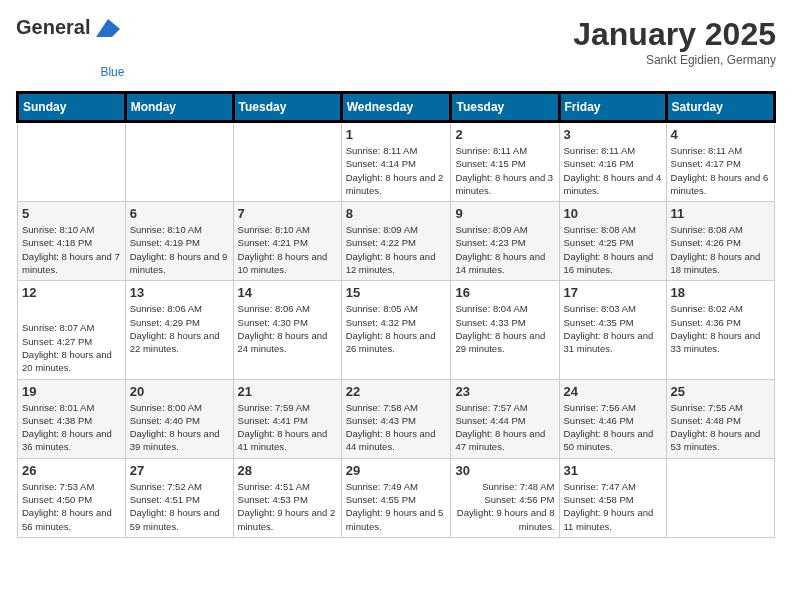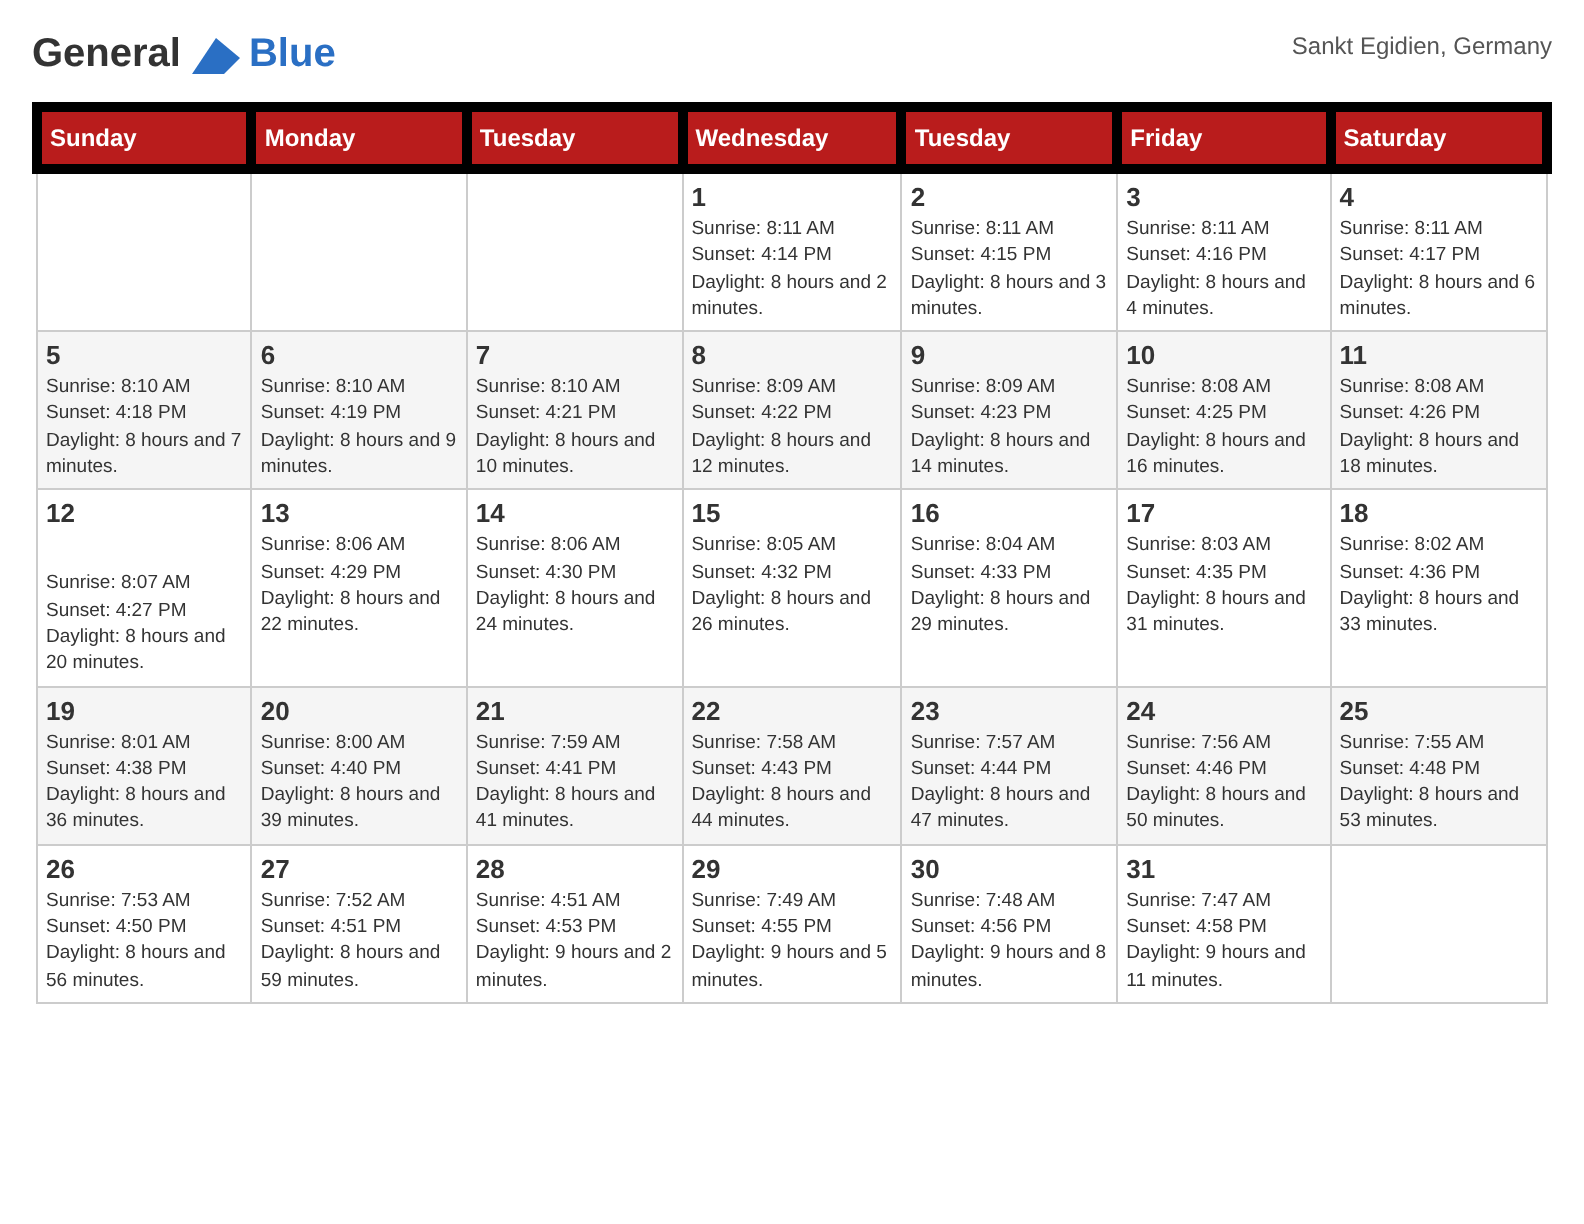--- a/index.html
+++ b/index.html
@@ -11,22 +11,23 @@
       padding: 16px;
     }
     .header {
       display: flex;
       justify-content: space-between;
       align-items: flex-start;
       margin-bottom: 12px;
     }
     .logo {
       display: flex;
-      flex-direction: row;
-      align-items: center;
+      flex-direction: column;
+      align-items: flex-end;
+      gap: 26px;
     }
     .logo-top {
       display: flex;
       align-items: center;
     }
     .title-section {
       text-align: right;
     }
     .month-title {
       font-size: 32px;
@@ -36,27 +37,27 @@
     .location-title {
       font-size: 12px;
       color: #555;
     }
     .calendar {
       width: 100%;
       border-collapse: collapse;
       font-size: 10px;
     }
     .calendar thead th {
-      background: #b91c1c;
+      background: #0369a1;
       color: #fff;
       padding: 6px 4px;
       text-align: left;
       font-size: 12px;
       font-weight: bold;
-      border: 5px solid #000000;
+      border: 3px solid #000000;
     }
     .calendar tbody td {
       border: 1px solid #ccc;
       vertical-align: top;
       padding: 4px;
       width: 113px;
       min-height: 80px;
       background: #fff;
     }
     .calendar tbody tr:nth-child(even) td {
@@ -82,23 +83,24 @@
 <body>
 
 <div class="header">
   <div class="logo">
     <div class="logo-top">
       <span style="font-size:20px;font-weight:bold;color:#333;">General</span>
       <svg width="32" height="22" viewBox="0 0 32 22" style="margin-left:2px;">
         <polygon points="4,20 16,2 28,12 20,20" fill="#2a6fc4"></polygon>
       </svg>
     </div>
-    <span style="font-size:20px;font-weight:bold;color:#2a6fc4;">Blue</span>
+    <span style="font-size:12px;font-weight:normal;color:#2a6fc4;">Blue</span>
   </div>
   <div class="title-section">
+    <div class="month-title">January 2025</div>
     <div class="location-title">Sankt Egidien, Germany</div>
   </div>
 </div>
 
 <table class="calendar">
   <thead>
     <tr>
     <th>Sunday</th>
         <th>Monday</th>
         <th>Tuesday</th>
@@ -290,21 +292,21 @@
 Daylight: 9 hours and 2 minutes.</div>
         </td>
         <td>
           <span class="day-number">29</span>
           <div class="day-info" style="white-space: pre-wrap;">Sunrise: 7:49 AM
 Sunset: 4:55 PM
 Daylight: 9 hours and 5 minutes.</div>
         </td>
         <td>
           <span class="day-number">30</span>
-          <div class="day-info" style="white-space: pre-wrap;">Sunrise: 7:48 AM
+          <div class="day-info" style="white-space: pre-wrap; text-align: right;">Sunrise: 7:48 AM
 Sunset: 4:56 PM
 Daylight: 9 hours and 8 minutes.</div>
         </td>
         <td>
           <span class="day-number">31</span>
           <div class="day-info" style="white-space: pre-wrap;">Sunrise: 7:47 AM
 Sunset: 4:58 PM
 Daylight: 9 hours and 11 minutes.</div>
         </td>
         <td class="empty-cell"></td>

